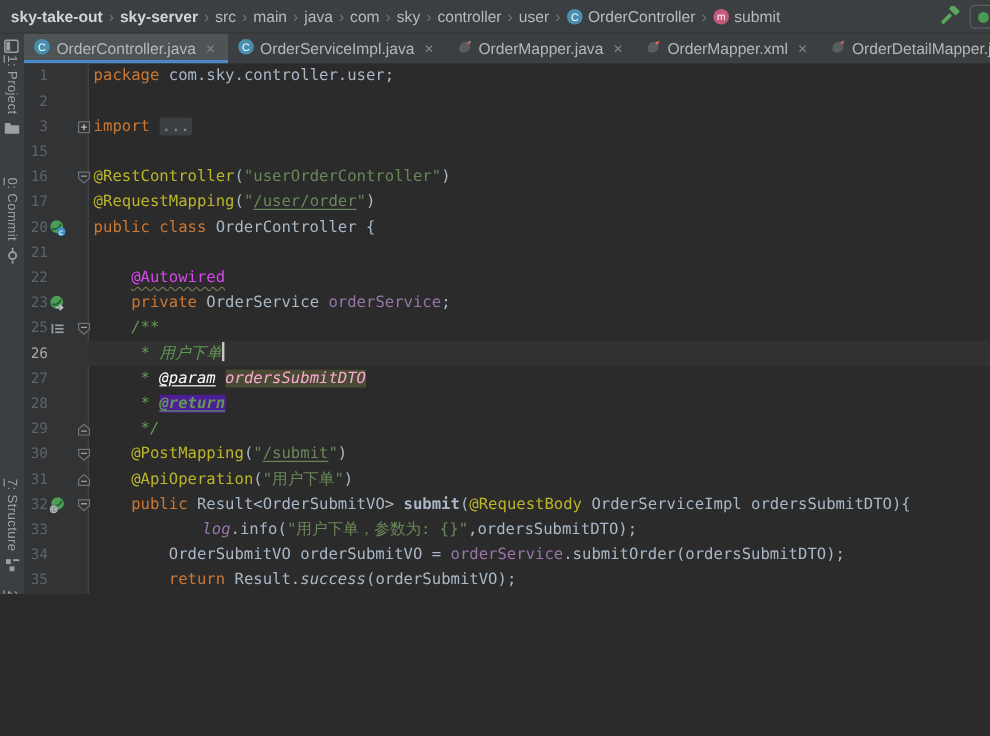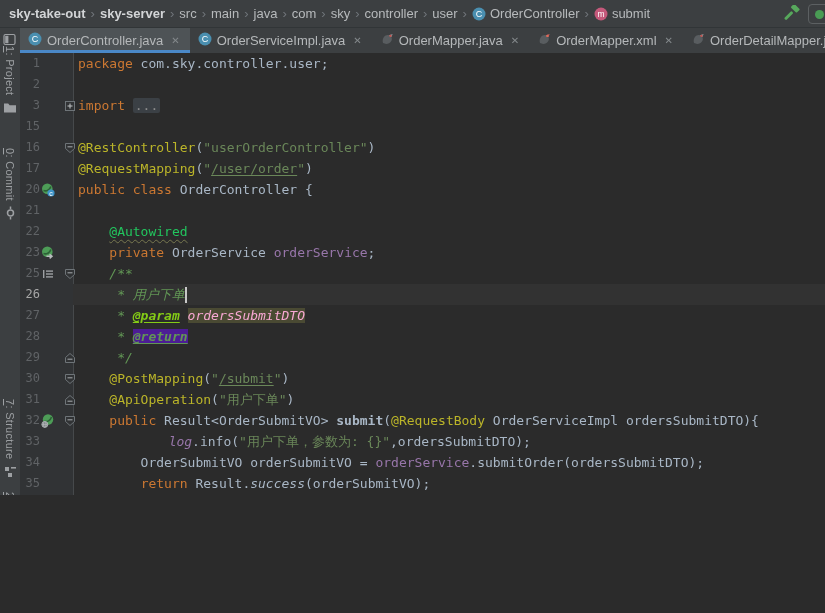--- a/index.html
+++ b/index.html
@@ -49,23 +49,23 @@
   .gfold{width:22px;flex:0 0 22px;display:flex;align-items:center;z-index:1;}
   .gfold svg{margin-left:8px;}
   .cline{position:relative;z-index:1;color:#a9b7c6;}
 
   
   .tk-kw{color:#cc7832;}
   .tk-pl{color:#a9b7c6;}
   .tk-str{color:#6a8759;}
   .tk-strlink{color:#6a8759;text-decoration:underline;text-underline-offset:2px;}
   .tk-ann{color:#bbb529;}
-  .tk-annw{color:#22c55e;text-decoration:underline wavy 1px #77774f;text-underline-offset:3px;}
+  .tk-annw{color:#d946ef;text-decoration:underline wavy 1px #77774f;text-underline-offset:3px;}
   .tk-doc{color:#629755;font-style:italic;}
-  .tk-doctag{color:#84cc16;font-style:italic;font-weight:bold;text-decoration:underline;text-underline-offset:2px;}
+  .tk-doctag{color:#ffffff;font-style:italic;font-weight:normal;text-decoration:underline;text-underline-offset:2px;}
   .tk-doctaghl{color:#629755;font-style:italic;font-weight:bold;text-decoration:underline;
     text-underline-offset:2px;background:#4c1d95;}
   .tk-docval{color:#f9a8d4;font-style:italic;background:#4a4a33;}
   .tk-fld{color:#9876aa;}
   .tk-fldi{color:#9876aa;font-style:italic;margin-left:28px;}
   .tk-itm{color:#a9b7c6;font-style:italic;}
   .tk-decl{color:#a9b7c6;font-weight:bold;}
   .tk-foldbox{color:#8c8c8c;background:#3b4045;border-radius:2px;padding:0 2px;}
   .caret{display:inline-block;width:2px;height:16px;background:#c8c8c8;vertical-align:middle;margin-bottom:2px;}
 </style>

